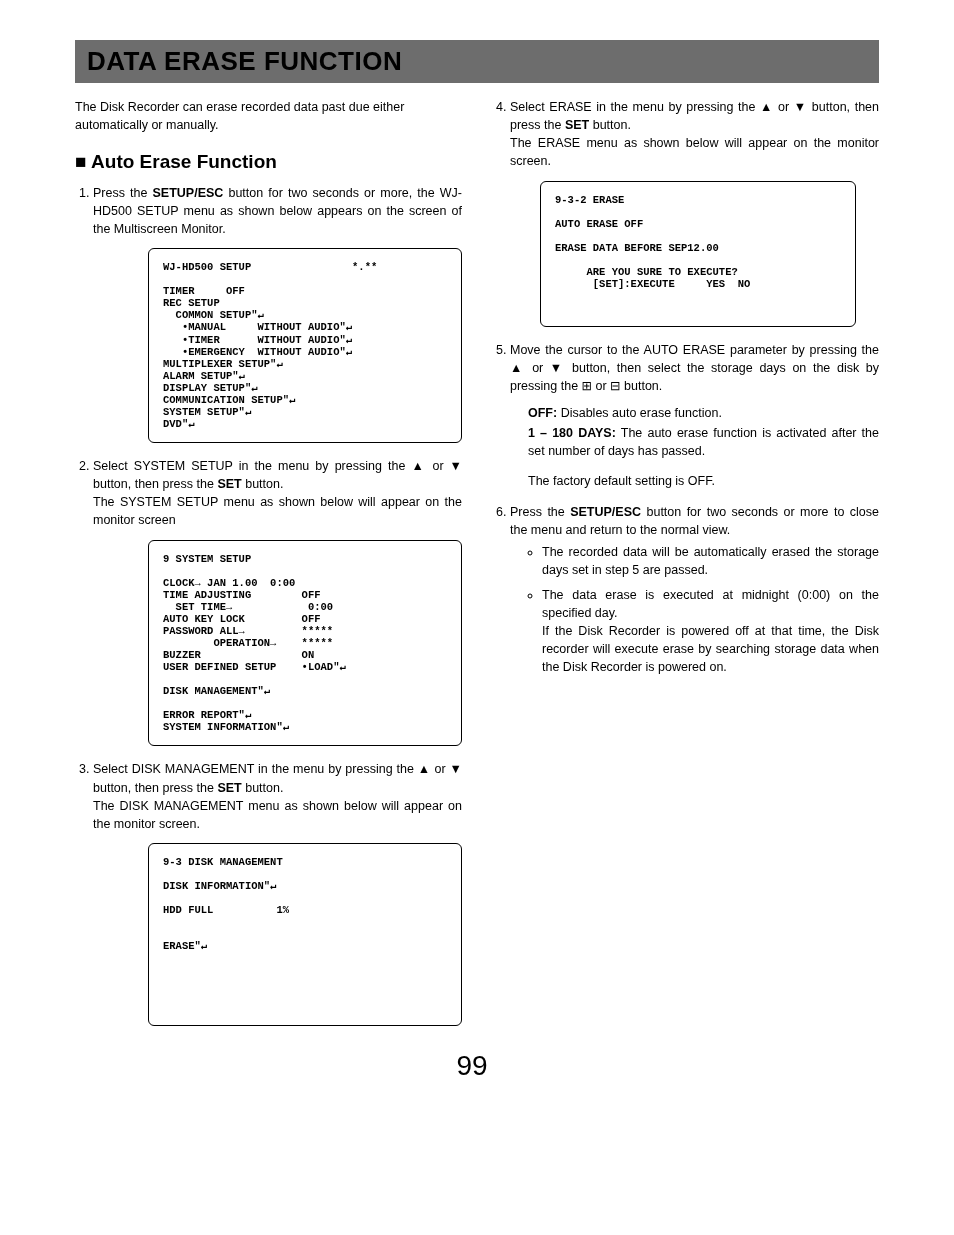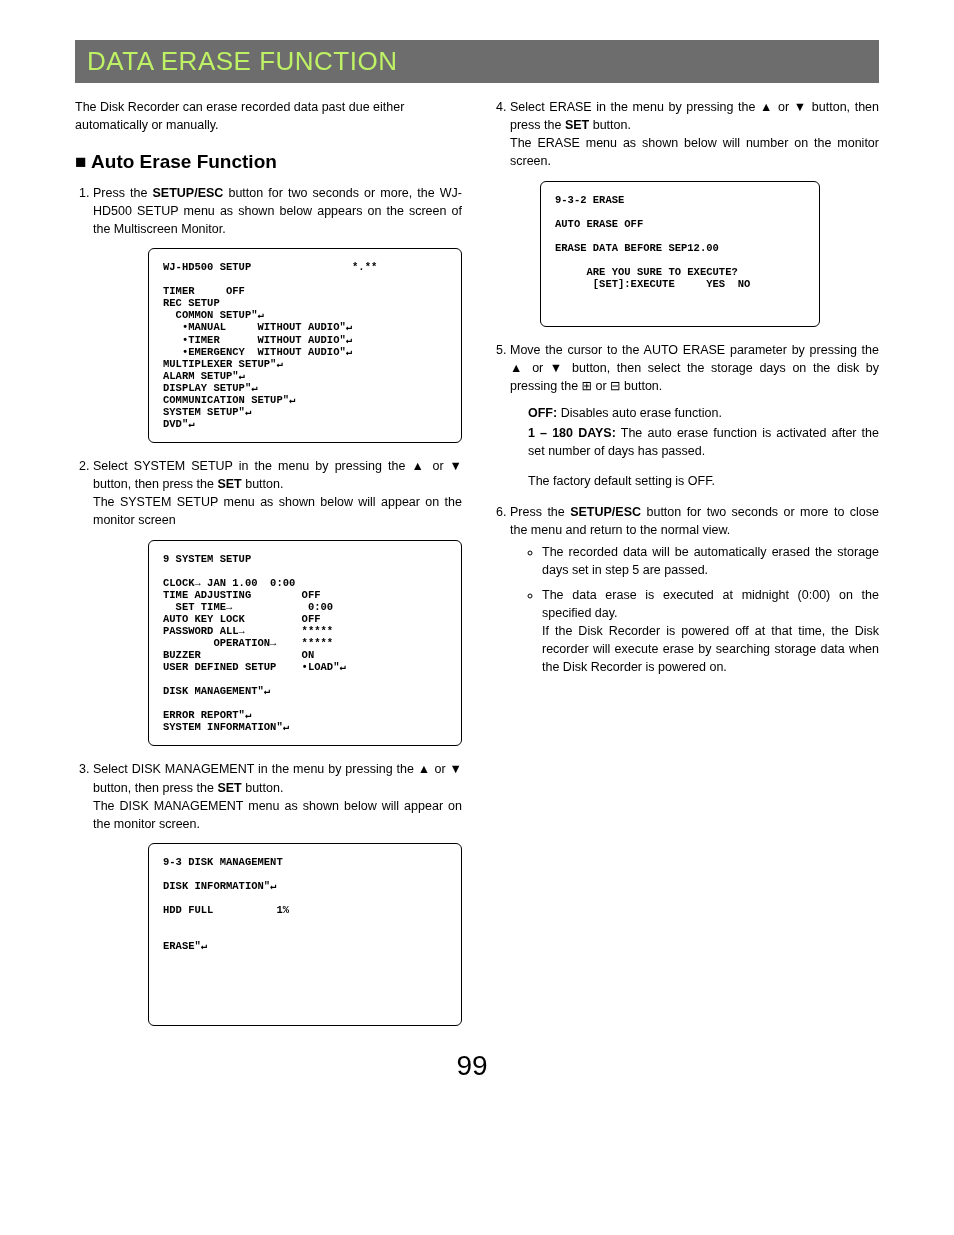--- a/index.html
+++ b/index.html
@@ -9,23 +9,23 @@
     padding: 0;
     background: #fff;
     width: 954px;
   }
   .page {
     padding: 40px 75px 20px 75px;
     box-sizing: border-box;
   }
   .title-bar {
     background: #6d6d6d;
-    color: #bef264;
+    color: #000000;
     font-size: 26px;
-    font-weight: normal;
+    font-weight: bold;
     padding: 6px 12px;
     margin-bottom: 15px;
     letter-spacing: 0.5px;
   }
   .cols {
     display: flex;
     gap: 30px;
   }
   .col {
     flex: 1;
@@ -58,21 +58,21 @@
     line-height: 1.15;
     white-space: pre;
     padding: 12px 14px;
     margin: 10px 0 14px 55px;
     width: 314px;
     min-height: 120px;
     box-sizing: border-box;
   }
   .col.right .screen {
     margin-left: 30px;
-    width: 280px;
+    width: 316px;
   }
   .page-num {
     text-align: center;
     font-size: 28px;
     margin-top: 10px;
     padding-right: 10px;
   }
   .indent { margin-left: 18px; }
   .defs { margin: 8px 0 8px 18px; }
   .defs p { margin: 2px 0; text-align: justify; }
@@ -154,21 +154,21 @@
 
 </div>
         </li>
       </ol>
     </div>
 
     <div class="col right">
       <ol class="steps" start="4">
         <li>
           <span>Select ERASE in the menu by pressing the ▲ or ▼ button, then press the </span><b>SET</b><span> button.</span>
-          <div class="just">The ERASE menu as shown below will number on the monitor screen.</div>
+          <div class="just">The ERASE menu as shown below will appear on the monitor screen.</div>
           <div class="screen">9-3-2 ERASE
 
 AUTO ERASE OFF
 
 ERASE DATA BEFORE SEP12.00
 
      ARE YOU SURE TO EXECUTE?
       [SET]:EXECUTE     YES  NO
 
 

